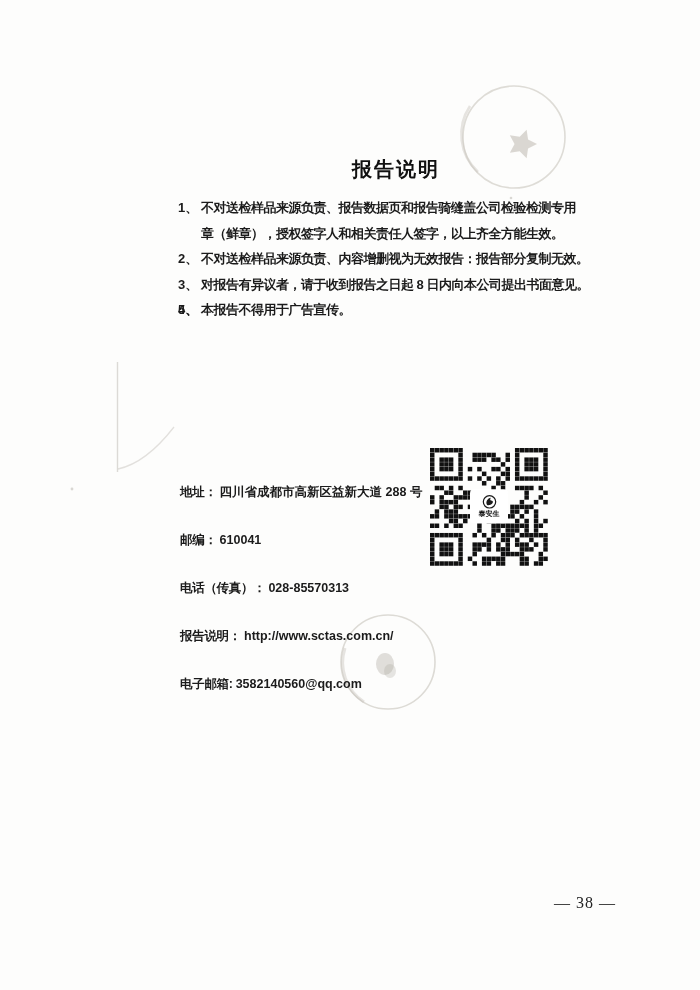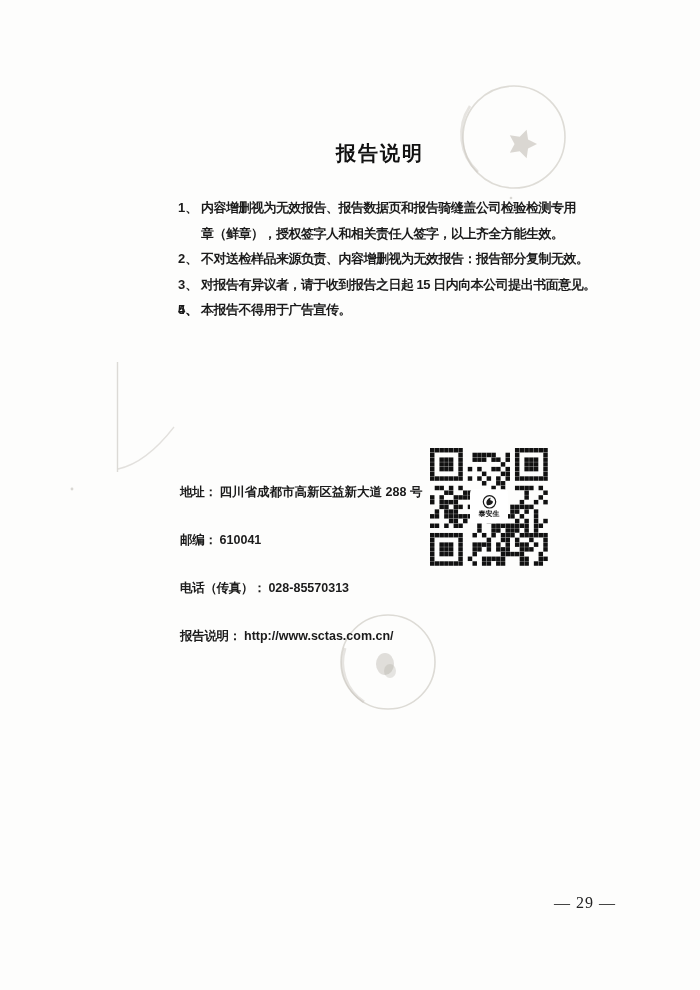--- a/index.html
+++ b/index.html
@@ -10,21 +10,21 @@
     background:#fdfdfc;
     font-family:"Liberation Sans",sans-serif;
     color:#1b1b1b;
     overflow:hidden;
   }
   .stamps{position:absolute;left:0;top:0;width:700px;height:990px;pointer-events:none;}
   .content{position:absolute;left:0;top:0;width:700px;height:990px;}
   .title{
     position:absolute;top:140px;left:160px;width:440px;
     text-align:center;font-size:20px;font-weight:bold;letter-spacing:2px;color:#111;
-    margin:0;
+    margin:16px;
   }
   .notes{position:absolute;left:178px;top:195px;width:440px;}
   .note{
     position:relative;padding-left:23px;
     font-size:13px;font-weight:bold;line-height:25.5px;
     letter-spacing:-0.5px;
   }
   .note .num{position:absolute;left:0;top:0;letter-spacing:0;}
   .note .txt{white-space:pre-line;}
   .contact{position:absolute;left:180px;top:451px;width:260px;}
@@ -75,30 +75,30 @@
     <circle cx="511" cy="198" r="1.3" fill="#b5b1aa" opacity="0.5"></circle>
   </svg>
 
   <div class="content">
 
     <h1 class="title">报告说明</h1>
 
     <div class="notes">
       <div class="note">
         <span class="num">1、</span>
-        <span class="txt">内容增删视为无效报告、报告数据页和报告骑缝盖公司检验检测专用
+        <span class="txt">不对送检样品来源负责、报告数据页和报告骑缝盖公司检验检测专用
 章（鲜章），授权签字人和相关责任人签字，以上齐全方能生效。</span>
       </div>
       <div class="note">
         <span class="num">2、</span>
         <span class="txt">不对送检样品来源负责、内容增删视为无效报告：报告部分复制无效。</span>
       </div>
       <div class="note">
         <span class="num">3、</span>
-        <span class="txt">对报告有异议者，请于收到报告之日起 15 日内向本公司提出书面意见。</span>
+        <span class="txt">对报告有异议者，请于收到报告之日起 8 日内向本公司提出书面意见。</span>
       </div>
       <div class="note">
         <span class="num">4、</span>
       </div>
       <div class="note">
         <span class="num">5、</span>
         <span class="txt">本报告不得用于广告宣传。</span>
       </div>
     </div>
 
@@ -107,20 +107,23 @@
         <span class="lbl">地址：</span><span class="val">四川省成都市高新区益新大道 288 号</span>
       </div>
       <div class="contact-line">
         <span class="lbl">邮编：</span><span class="val">610041</span>
       </div>
       <div class="contact-line">
         <span class="lbl">电话（传真）：</span><span class="val">028-85570313</span>
       </div>
       <div class="contact-line">
         <span class="lbl">报告说明：</span><span class="val">http://www.sctas.com.cn/</span>
+      </div>
+      <div class="contact-line">
+        <span class="lbl">电子邮箱:</span><span class="val">3582140560@qq.com</span>
       </div>
     </div>
 
     <div class="qr">
       <svg id="qr-svg" viewBox="0 0 120 120" xmlns="http://www.w3.org/2000/svg">
           <rect x="0.00" y="0.00" width="4.55" height="4.55" fill="#111111"></rect>
           <rect x="4.80" y="0.00" width="4.55" height="4.55" fill="#111111"></rect>
           <rect x="9.60" y="0.00" width="4.55" height="4.55" fill="#111111"></rect>
           <rect x="14.40" y="0.00" width="4.55" height="4.55" fill="#111111"></rect>
           <rect x="19.20" y="0.00" width="4.55" height="4.55" fill="#111111"></rect>
@@ -430,16 +433,16 @@
         </svg>
       <div class="qr-logo">
         <svg class="emblem" viewBox="-8 -8 16 16" xmlns="http://www.w3.org/2000/svg">
           <circle r="6.6" fill="none" stroke="#1c1c1c" stroke-width="1.3"></circle>
           <path d="M -2.6 3.4 C -4.6 0 -2 -4 1.4 -4.4 C 0 -2.4 0.9 -1.4 2.7 -1.1 C 4.2 -0.9 3.9 1.6 2.1 2.7 C 0.9 3.4 -1.1 4.1 -2.6 3.4 Z" fill="#1c1c1c"></path>
         </svg>
         <span class="qr-label">泰安生</span>
       </div>
     </div>
 
-    <div class="pagenum">— 29 —</div>
+    <div class="pagenum">— 38 —</div>
 
   </div>
 </div>
 
 </body></html>

